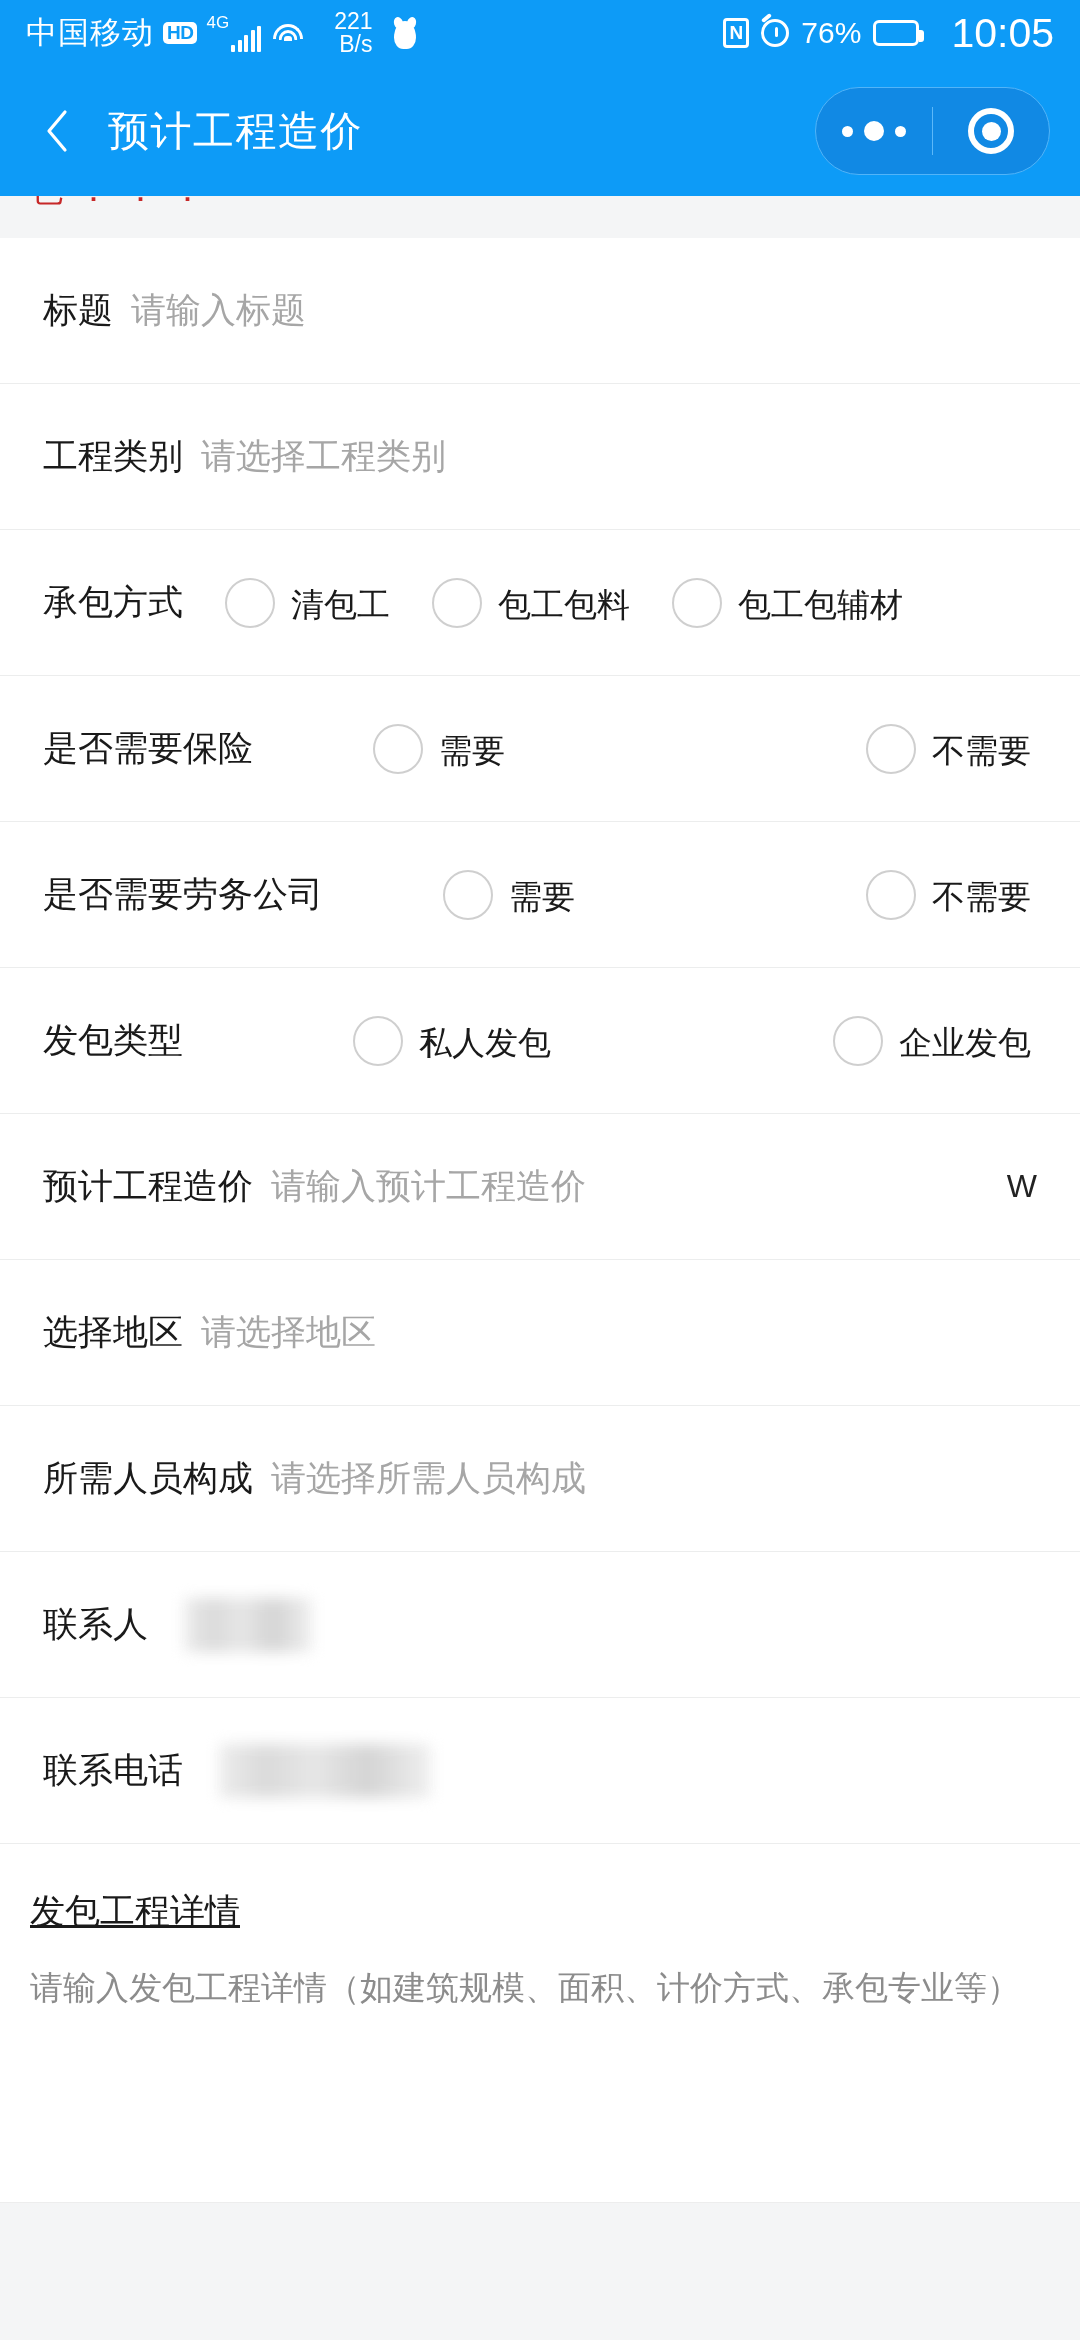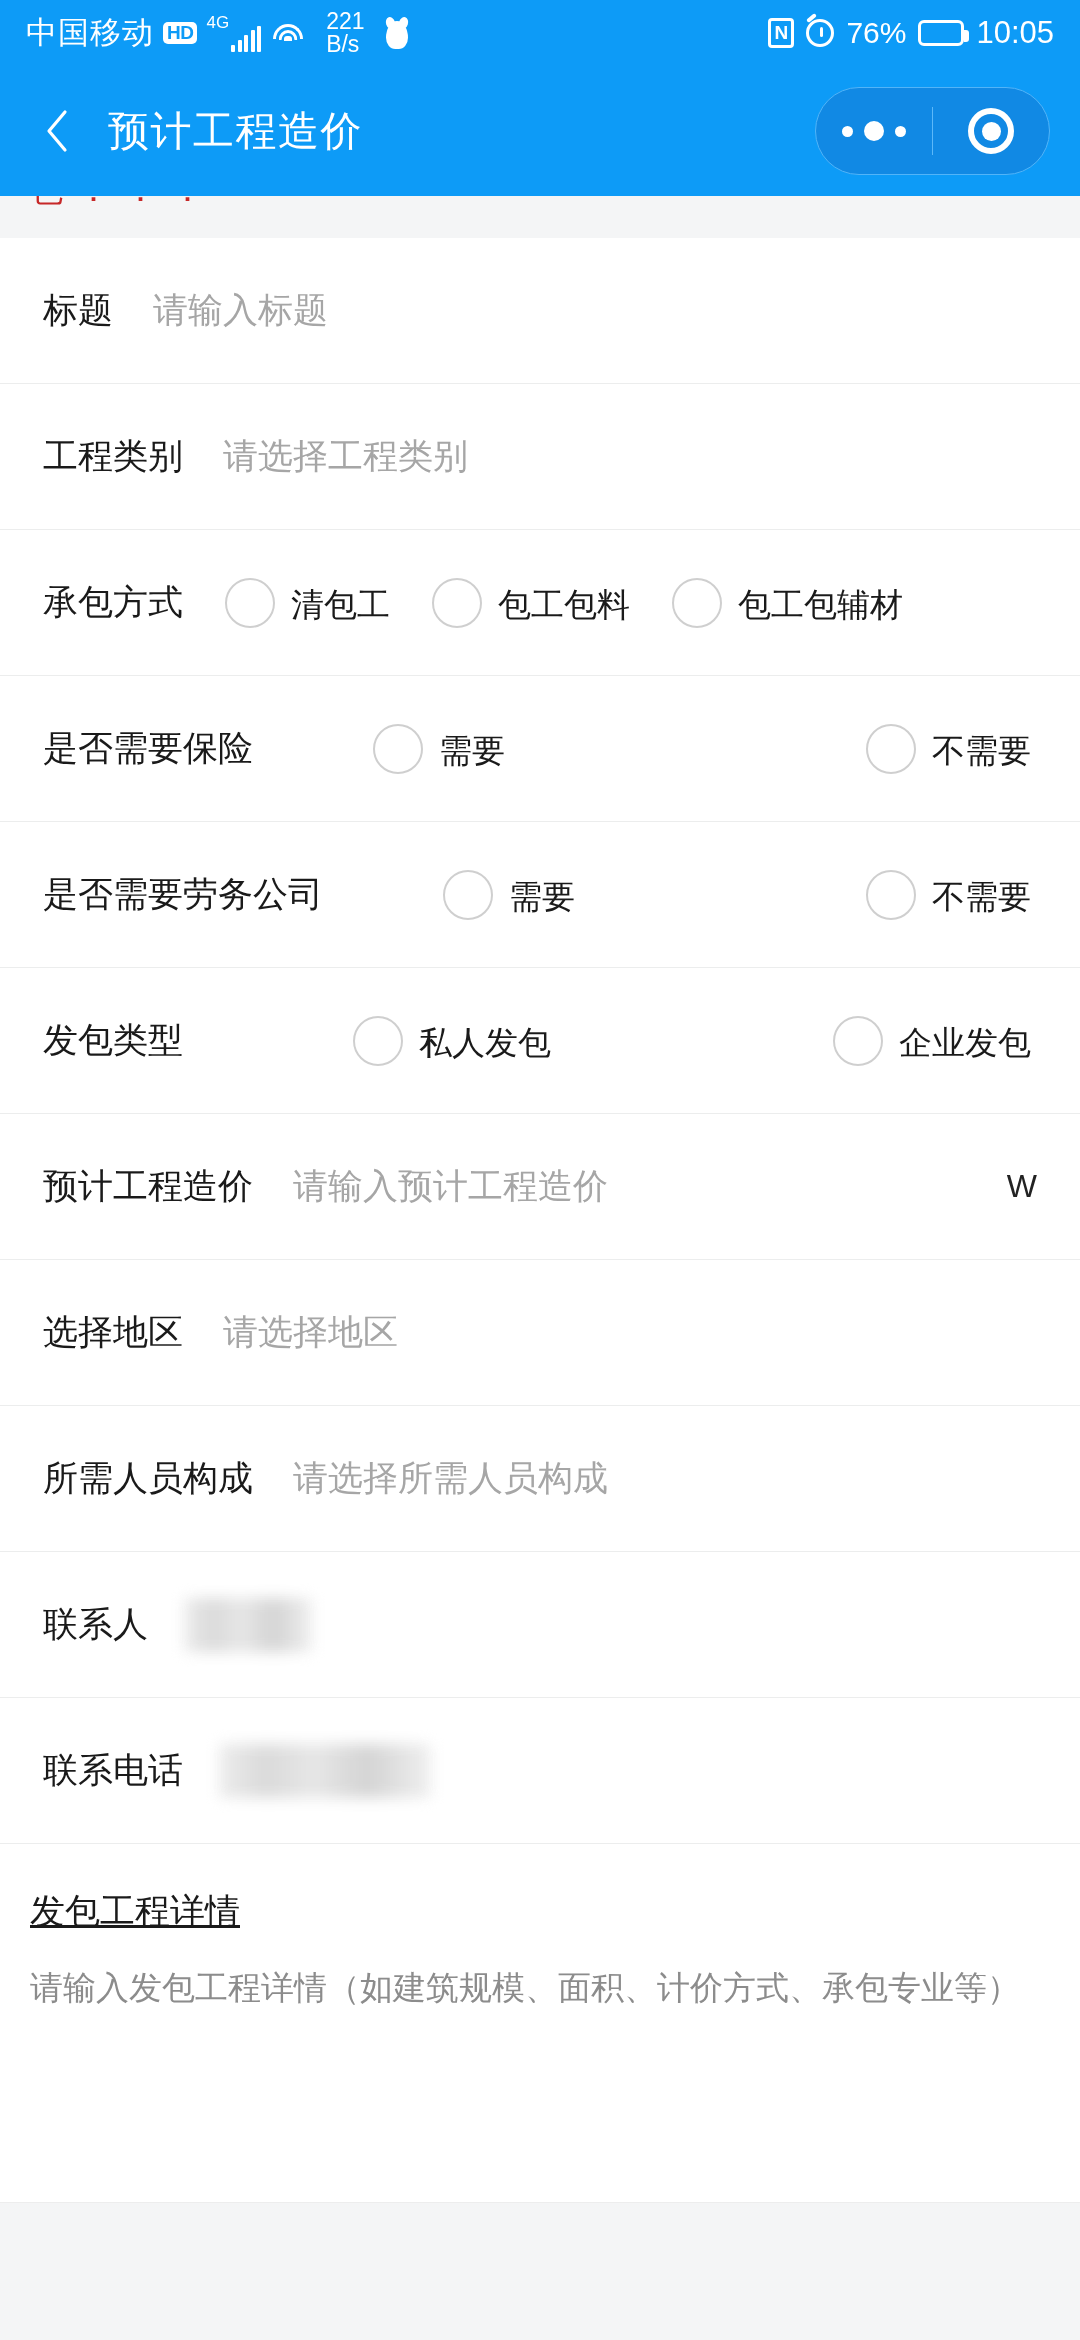--- a/index.html
+++ b/index.html
@@ -29,22 +29,22 @@
   .bars i:nth-child(1){height:7px}  .bars i:nth-child(2){height:12px}
   .bars i:nth-child(3){height:17px} .bars i:nth-child(4){height:22px}
   .bars i:nth-child(5){height:26px}
   .wifi{ width:30px; height:25px; position:relative; margin-left:3px; }
   .wifi span{ position:absolute; left:50%; transform:translateX(-50%);
     border:3px solid #fff; border-bottom:none;
     border-radius:50% 50% 0 0 / 100% 100% 0 0; }
   .wifi span.a{ width:30px; height:15px; top:3px; }
   .wifi span.b{ width:19px; height:10px; top:9px; }
   .wifi span.c{ width:8px;  height:5px;  top:15px; background:#fff; border:none; border-radius:3px 3px 0 0;}
-  .speed{ display:flex; flex-direction:column; align-items:flex-start;
-          line-height:1.02; font-size:23px; margin-left:14px; }
+  .speed{ display:flex; flex-direction:column; align-items:flex-end;
+          line-height:1.02; font-size:23px; margin-left:22px; }
   .qq{ width:26px; height:32px; margin-left:10px; position:relative; }
   .qq .body{ position:absolute; left:2px; top:4px; width:22px; height:28px;
              background:#fff; border-radius:50% 50% 42% 42%/60% 60% 40% 40%; }
   .qq .ear1,.qq .ear2{ position:absolute; top:0; width:9px; height:12px;
              background:#fff; border-radius:50%; }
   .qq .ear1{ left:2px; transform:rotate(-18deg);} .qq .ear2{ right:2px; transform:rotate(18deg);}
   .sb-right{ margin-left:auto; display:flex; align-items:center; gap:12px; }
   .nfc{ width:26px; height:30px; border:3px solid #fff; border-radius:4px;
         position:relative; }
   .nfc::after{ content:"N"; position:absolute; inset:0; display:flex;
@@ -52,21 +52,21 @@
   .alarm{ width:28px; height:28px; border:3px solid #fff; border-radius:50%; position:relative; }
   .alarm::before{ content:""; position:absolute; left:11px; top:5px; width:3px; height:10px;
         background:#fff; border-radius:2px; }
   .alarm::after{ content:""; position:absolute; left:-3px; top:-6px; width:11px; height:4px;
         background:#fff; border-radius:2px; transform:rotate(-40deg); }
   .batt{ width:46px; height:26px; border:3px solid #fff; border-radius:6px;
          position:relative; padding:3px; }
   .batt .fill{ height:100%; background:#fff; border-radius:2px; }
   .batt::after{ content:""; position:absolute; right:-8px; top:7px; width:5px; height:12px;
          background:#fff; border-radius:0 3px 3px 0; }
-  .clock{ font-size:31px; margin-left:0; }
+  .clock{ font-size:41px; margin-left:20px; }
 
   
   .navbar{
     position:absolute; top:66px; left:0; width:1080px; height:130px;
     background:#0d9bf7; display:flex; align-items:center; padding:0 30px;
   }
   .back{ width:54px; height:54px; display:flex; align-items:center; justify-content:center; }
   .back svg{ width:30px; height:46px; }
   .nav-title{ color:#fff; font-size:41px; margin-left:24px; letter-spacing:1.5px; }
   .capsule{
@@ -91,21 +91,21 @@
   .notice{ height:42px; background:#f4f5f6; overflow:hidden; position:relative; }
   .notice span{ position:absolute; left:30px; top:-28px;
      color:#c62828; font-size:33px; letter-spacing:14px; white-space:nowrap; }
 
   .row{
     background:#fff; border-bottom:1px solid #eceded;
     display:flex; align-items:center; padding:0 43px;
     min-height:146px;
   }
   .label{ font-size:35px; color:#1a1a1a; white-space:nowrap; }
-  .ph{ font-size:35px; color:#a6a6a6; margin-left:40px; white-space:nowrap; }
+  .ph{ font-size:35px; color:#a6a6a6; margin-left:18px; white-space:nowrap; }
   .unit{ margin-left:auto; font-size:32px; color:#222; }
 
   .opts{ display:flex; align-items:center; flex:1; justify-content:flex-end; }
   .opt{ display:flex; align-items:flex-end; }
   .radio{ width:50px; height:50px; border:2px solid #cfcfcf; border-radius:50%;
           background:#fff; flex:none; }
   .opt .otxt{ font-size:33px; color:#1a1a1a; margin-left:16px; white-space:nowrap; }
 
   
   .row-contract .opts{ gap:42px; justify-content:flex-start; margin-left:42px; }

